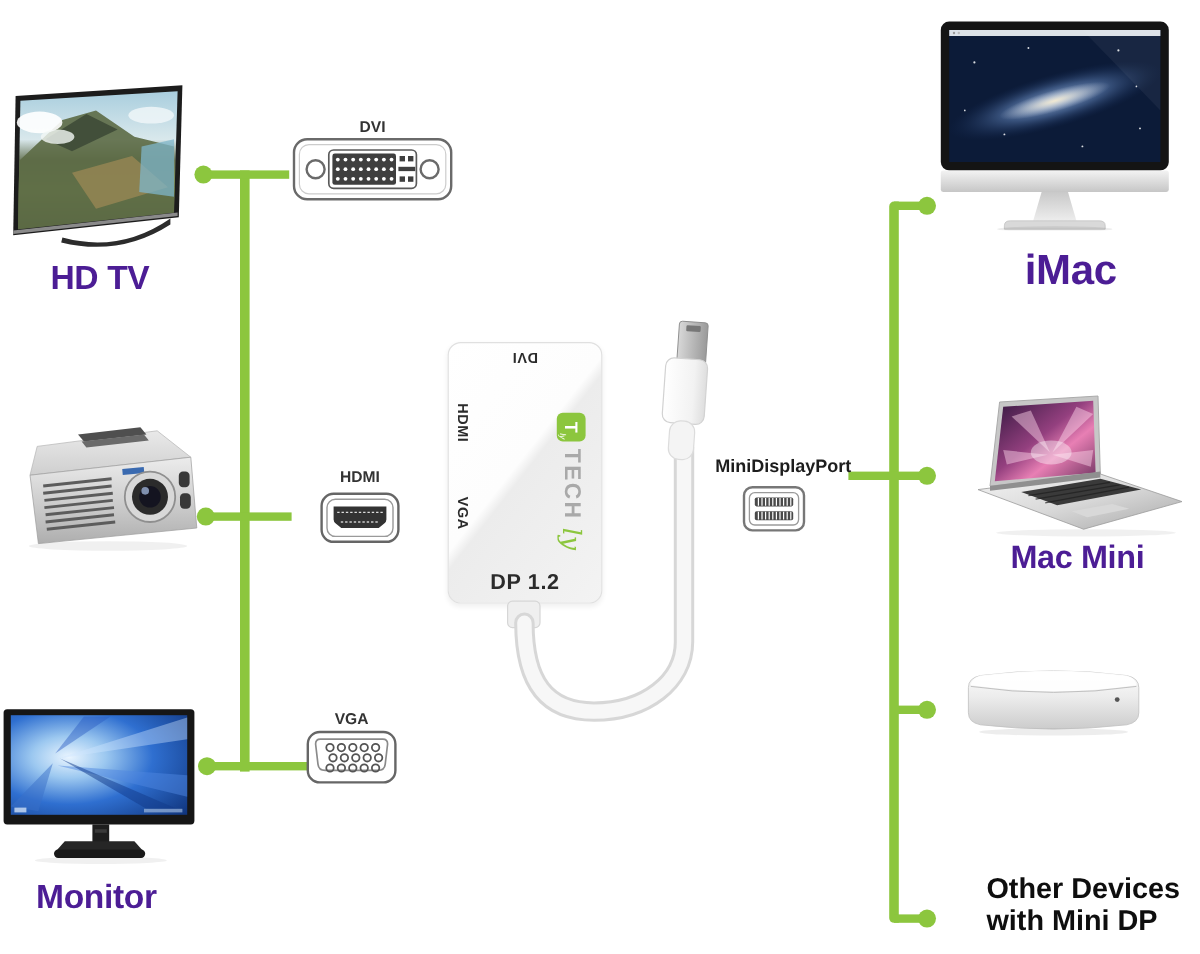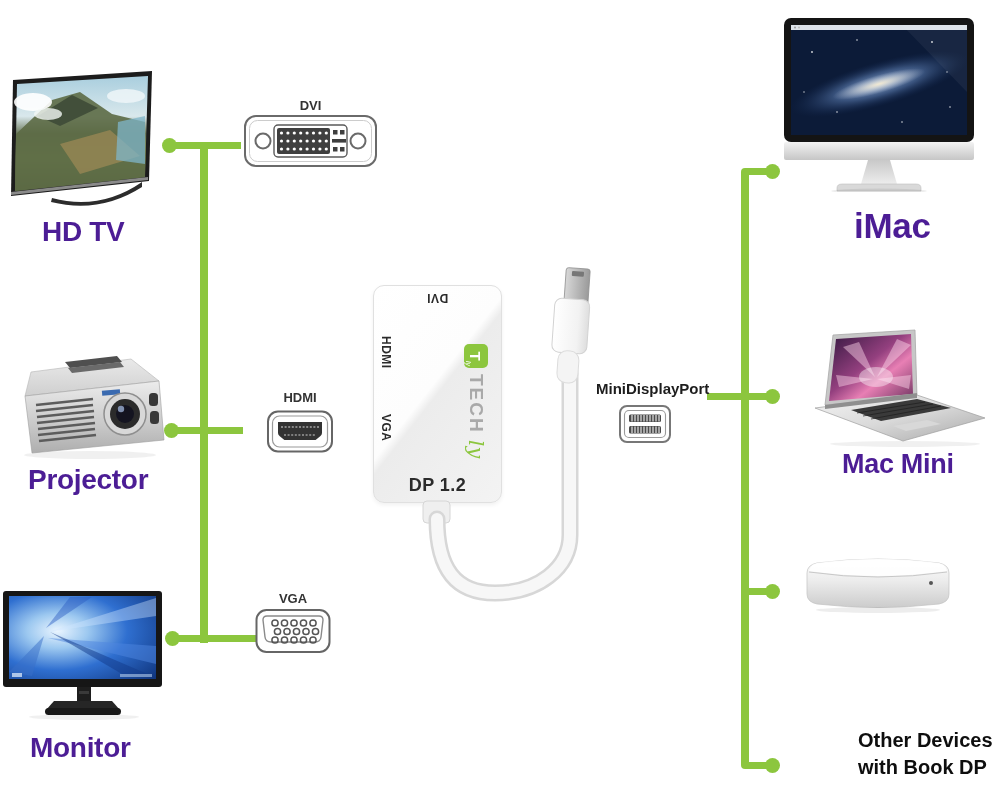--- a/index.html
+++ b/index.html
@@ -105,21 +105,20 @@
       <rect x="97" y="38" width="18" height="5" fill="#3a6ab0" transform="rotate(-5 106 40)"></rect>
       <circle cx="120" cy="62" r="21" fill="#d8d8d8" stroke="#8f8f8f" stroke-width="1.5"></circle>
       <circle cx="120" cy="62" r="15" fill="#2b2b2b"></circle>
       <circle cx="120" cy="62" r="9" fill="#141420"></circle>
       <circle cx="116" cy="57" r="3.2" fill="#93a6c9" opacity="0.85"></circle>
       <rect x="144" y="41" width="9" height="13" rx="3.5" fill="#383838"></rect>
       <rect x="145" y="59" width="9" height="13" rx="3.5" fill="#383838"></rect>
       <ellipse cx="85" cy="103" rx="66" ry="4" fill="#000" opacity="0.06"></ellipse>
     </svg>
   </div>
-  <div class="dev-lbl" style="left:28px;top:464px;font-size:28px;">Projector</div>
 
   <div class="abs" style="left:0px;top:588px;width:170px;height:132px;">
     <svg width="170" height="132" viewBox="0 0 170 132">
       <defs>
         <radialGradient id="mnscr" cx="0.33" cy="0.42" r="0.95">
           <stop offset="0" stop-color="#eaf5ff"></stop>
             <stop offset="0.22" stop-color="#9cc8f0"></stop>
           <stop offset="0.5" stop-color="#2f6fd0"></stop>
             <stop offset="1" stop-color="#0a2a6e"></stop>
         </radialGradient>
@@ -395,18 +394,18 @@
         </linearGradient>
       </defs>
       <path d="M14,7 Q75,-1 136,7 Q146,9 146,17 L146,38 Q146,46 136,48 Q75,55 14,48 Q4,46 4,38 L4,17 Q4,9 14,7 Z" fill="url(#mmf)" stroke="#c2c2c2" stroke-width="0.7"></path>
       <path d="M14,7 Q75,-1 136,7 Q143,9 144,15 Q75,25 6,15 Q7,9 14,7 Z" fill="#ffffff" opacity="0.9"></path>
       <path d="M6,16 Q75,26 144,16" fill="none" stroke="#bdbdbd" stroke-width="0.8"></path>
       <circle cx="128" cy="27" r="2" fill="#555"></circle>
       <ellipse cx="75" cy="54" rx="62" ry="3" fill="#000" opacity="0.07"></ellipse>
     </svg>
   </div>
 
-  <div style="position:absolute;left:822px;top:727px;font-size:20px;font-weight:700;color:#0e0e0e;line-height:27px;margin-left:36px;">
+  <div style="position:absolute;left:822px;top:727px;font-size:24px;font-weight:700;color:#0e0e0e;line-height:27px;">
     <div>Other Devices</div>
-    <div>with Book DP</div>
+    <div>with Mini DP</div>
   </div>
 
 </div>
 
 </body></html>

